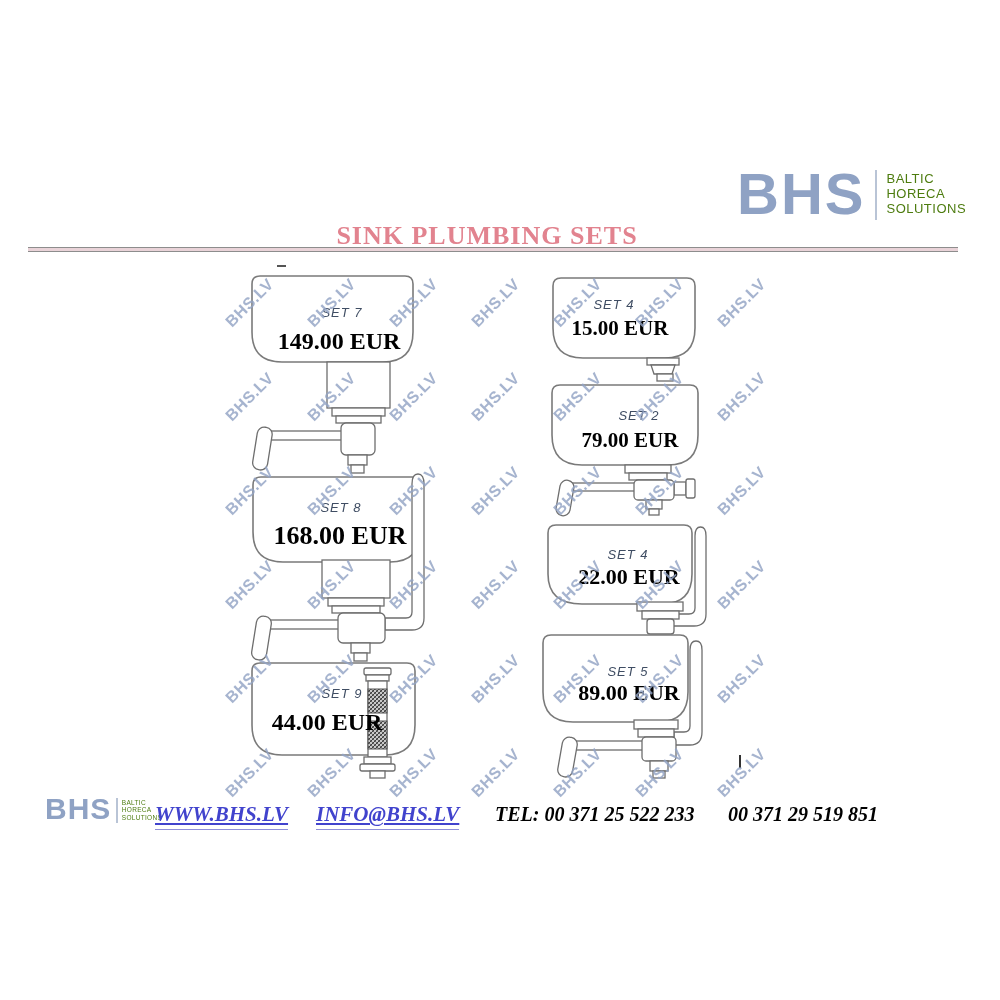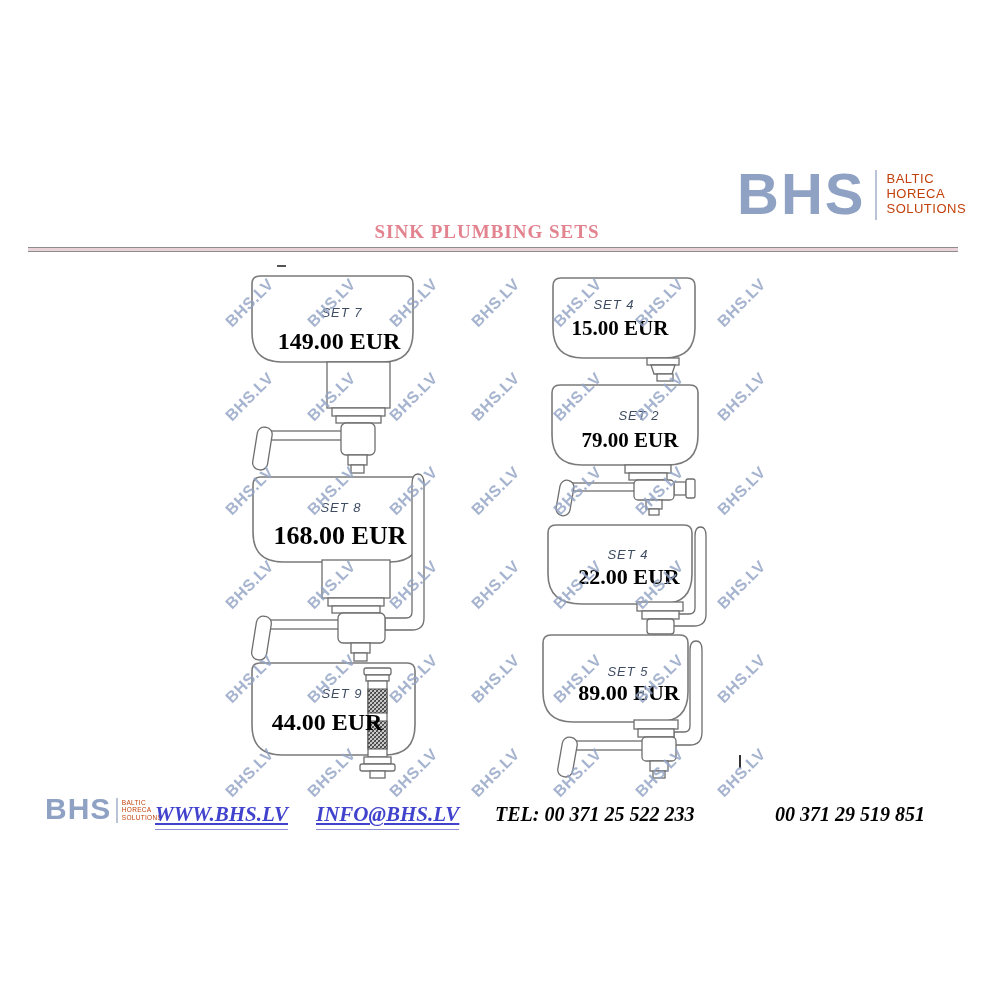--- a/index.html
+++ b/index.html
@@ -8,27 +8,27 @@
     background:#ffffff; overflow:hidden;
     font-family:"Liberation Sans", sans-serif;
   }
   
   .logo { position:absolute; display:flex; align-items:flex-start; }
   .logo-main { left:737px; top:166px; }
   .logo-name { font-weight:bold; color:#8fa2c4; line-height:0.95; letter-spacing:2px; }
   .logo-main .logo-name { font-size:58px; }
   .logo-vline { background:#b9c4d6; margin:0 9px 0 10px; }
   .logo-main .logo-vline { width:2px; height:50px; margin-top:4px; }
-  .logo-tag { color:#c2410c; letter-spacing:0.5px; }
+  .logo-tag { color:#4d7c0f; letter-spacing:0.5px; }
   .logo-main .logo-tag { font-size:13px; line-height:1.16; padding-top:5px; }
   
   .page-title {
     position:absolute; left:0; right:26px; top:221px; text-align:center;
     font-family:"Liberation Serif", serif; font-weight:bold;
-    font-size:19px; color:#e2838f; letter-spacing:1px;
+    font-size:26px; color:#e2838f; letter-spacing:1px;
   }
   .rule {
     position:absolute; left:28px; right:42px; top:247px; height:3px;
     background:#e9d3d8; border-top:1.5px solid #8d8d8d; border-bottom:1.5px solid #8d8d8d;
   }
   .dash-mark { position:absolute; left:277px; top:265px; width:9px; height:2px; background:#555; }
   .tick-mark { position:absolute; left:739px; top:755px; width:2px; height:13px; background:#333; }
   
   .product { position:absolute; }
   .product svg { position:absolute; left:0; top:0; }
@@ -58,21 +58,21 @@
     position:absolute; top:802px; font-family:"Liberation Serif", serif;
     font-style:italic; font-weight:bold; font-size:21px; color:#4143cd;
     text-decoration:underline; border-bottom:1px solid #8f8fd8; padding-bottom:2px;
     cursor:pointer; white-space:nowrap;
   }
   .f-web { left:155px; } .f-email { left:316px; }
   .f-tel {
     position:absolute; top:803px; font-family:"Liberation Serif", serif;
     font-style:italic; font-weight:bold; font-size:20px; color:#000000; white-space:nowrap;
   }
-  .f-tel1 { left:495px; } .f-tel2 { left:728px;margin-left:47px; }
+  .f-tel1 { left:495px; } .f-tel2 { left:728px; }
 </style>
 </head>
 <body>
 
 <div class="logo logo-main">
   <div class="logo-name">BHS</div>
   <div class="logo-vline"></div>
   <div class="logo-tag">
     <div>BALTIC</div>
     <div>HORECA</div>

